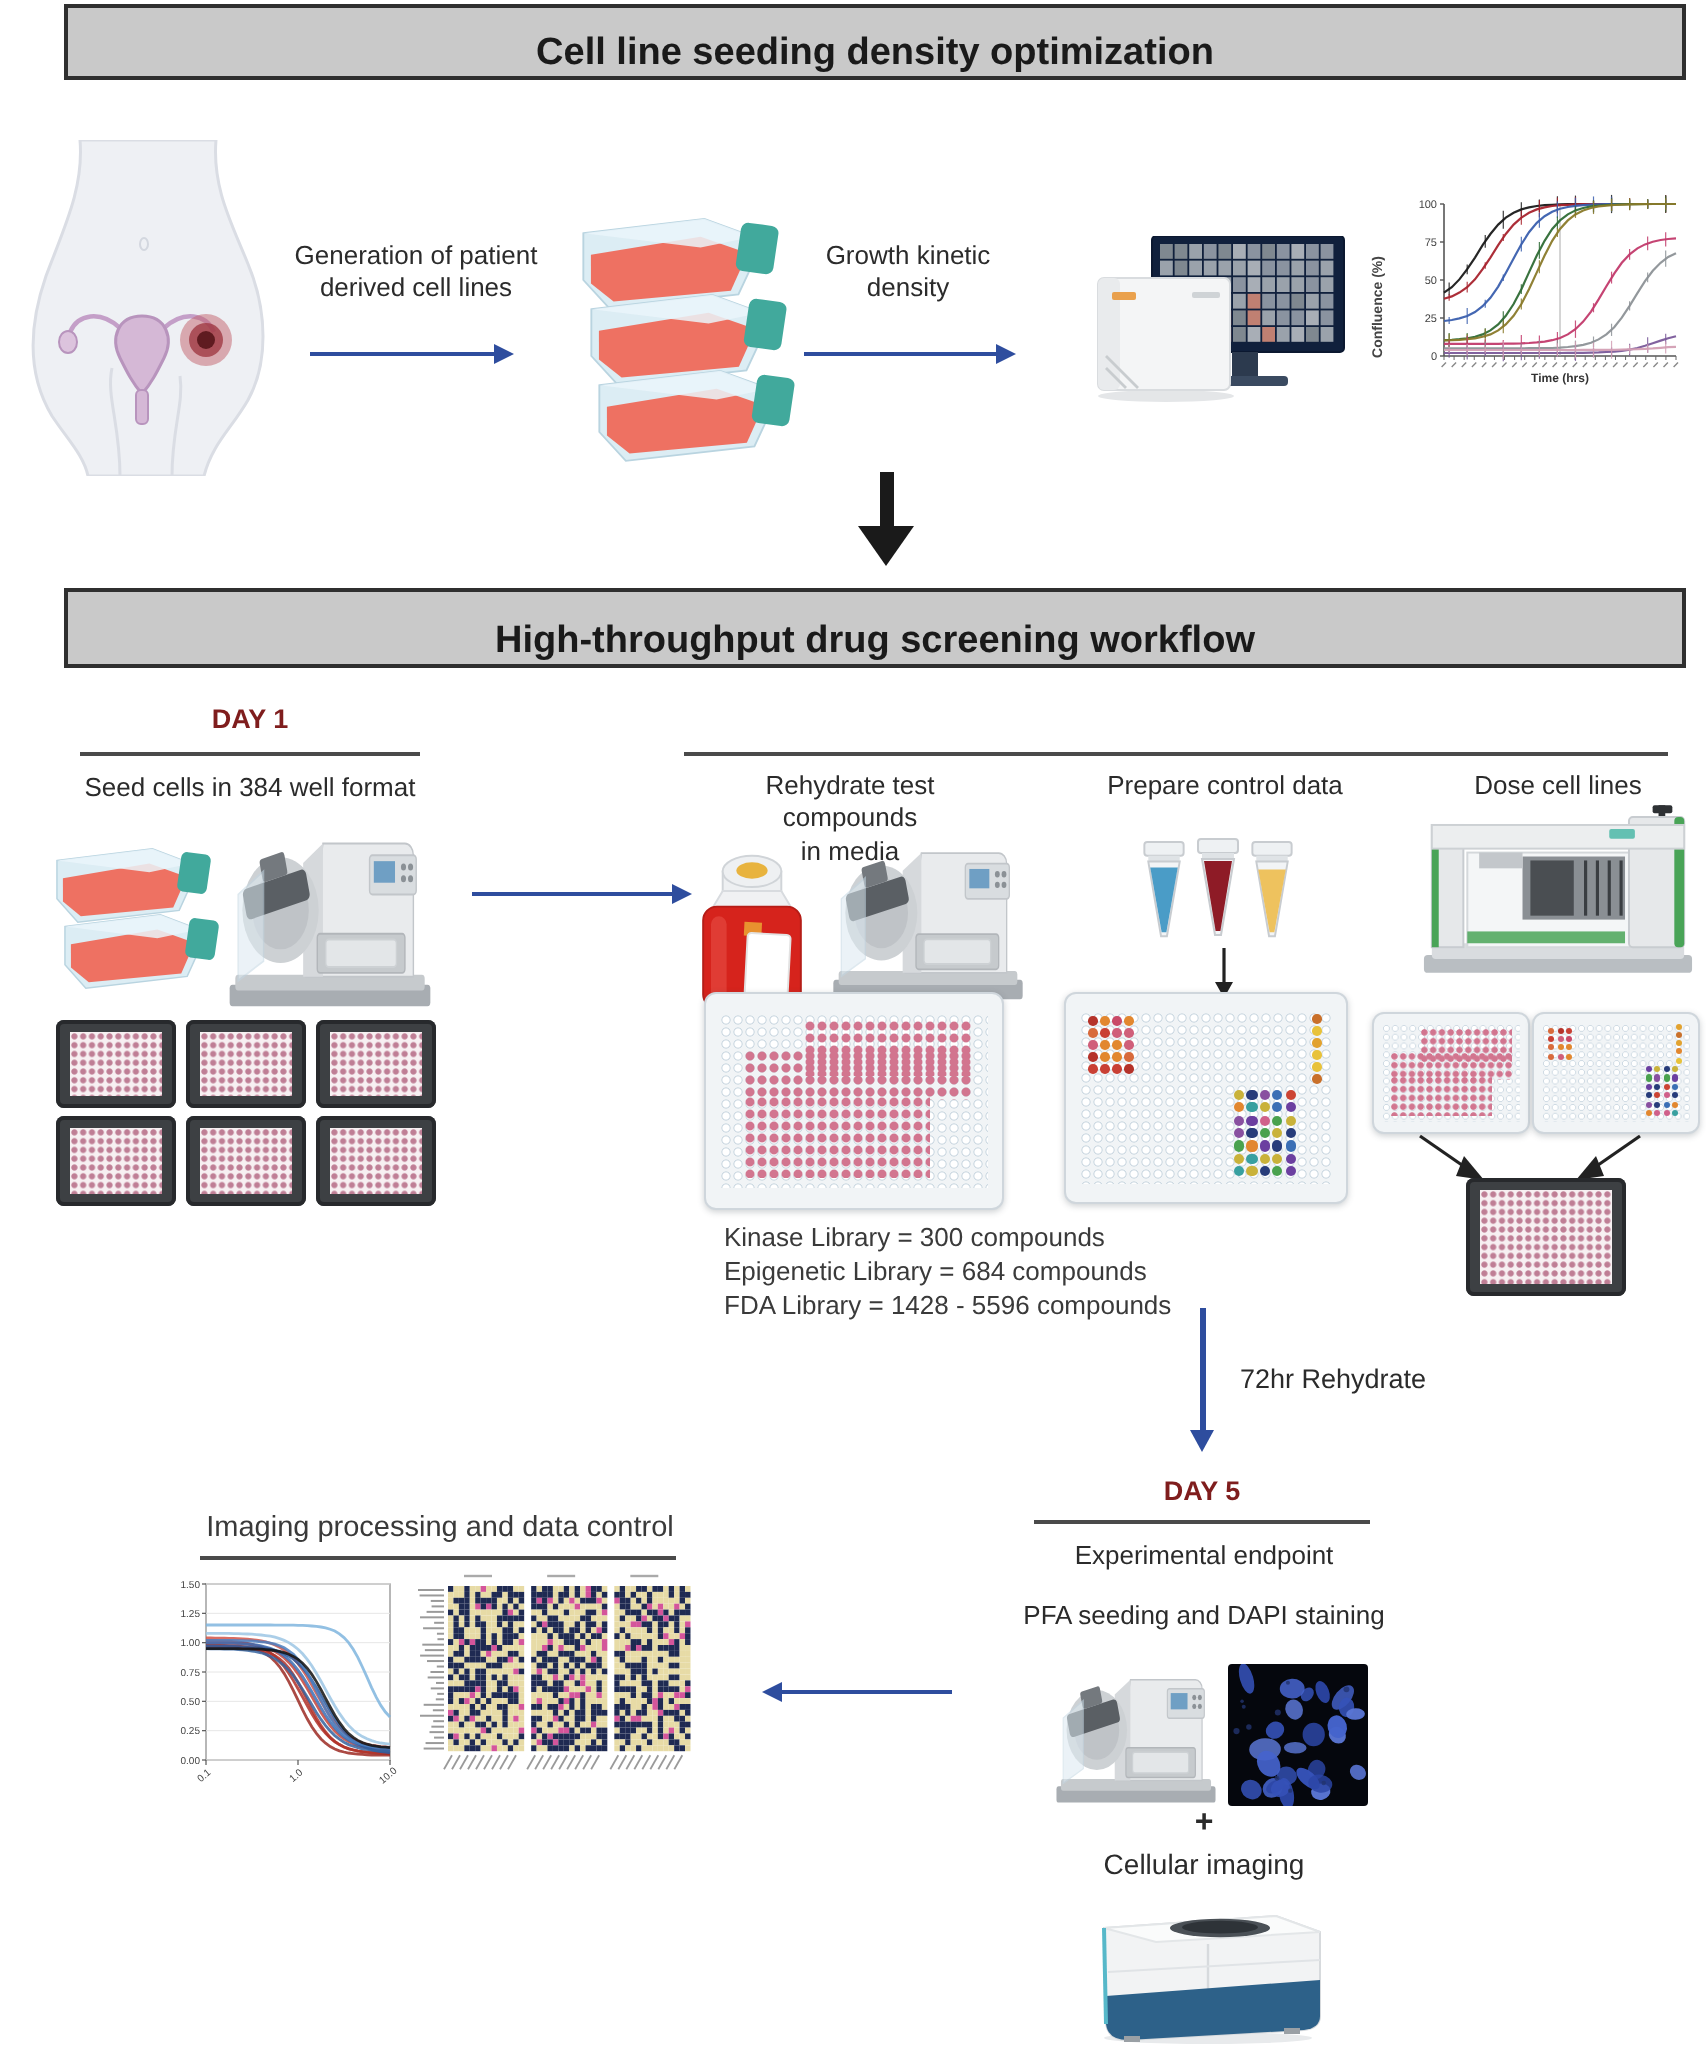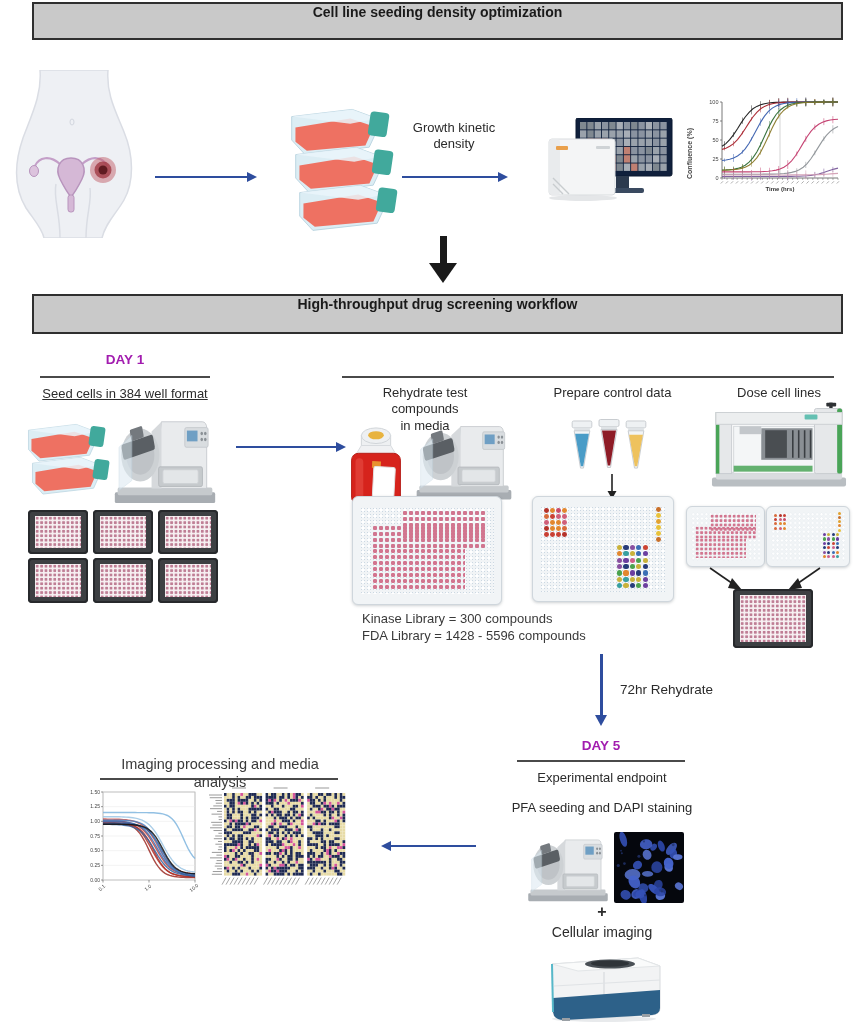--- a/index.html
+++ b/index.html
@@ -1,24 +1,24 @@
 <!DOCTYPE html>
 <html><head>
 <meta charset="utf-8">
 <style>
   html,body{margin:0;padding:0;background:#ffffff;}
   .canvas{position:relative;width:853px;height:1024px;background:#ffffff;overflow:hidden;
           font-family:"Liberation Sans",sans-serif;color:#1c1c1c;}
   .abs{position:absolute;}
   .title-box{position:absolute;background:#c9c9c9;border:2px solid #2f2f2f;
-             display:flex;align-items:flex-start;justify-content:center;
-             font-weight:bold;font-size:14px;color:#1a1a1a;box-sizing:border-box;}
+             display:flex;align-items:flex-end;justify-content:center;
+             font-weight:bold;font-size:19px;color:#1a1a1a;box-sizing:border-box;}
   .lbl{position:absolute;text-align:center;font-size:13px;color:#2b2b2b;line-height:1.25;}
   .prewrap{white-space:pre-line;}
-  .day-hdr{position:absolute;text-align:center;font-weight:bold;font-size:13.5px;color:#a21caf;}
+  .day-hdr{position:absolute;text-align:center;font-weight:bold;font-size:13.5px;color:#7f1d1d;}
   .hr{position:absolute;background:#4a4a4a;height:2px;}
   .arr-shaft-h{position:absolute;background:#2e4d9e;height:2.4px;}
   .arr-head-r{position:absolute;width:0;height:0;border-top:5px solid transparent;
               border-bottom:5px solid transparent;border-left:10px solid #2e4d9e;}
   .arr-head-l{position:absolute;width:0;height:0;border-top:5px solid transparent;
               border-bottom:5px solid transparent;border-right:10px solid #2e4d9e;}
   .arr-shaft-v{position:absolute;background:#2e4d9e;width:2.8px;}
   .arr-head-d{position:absolute;width:0;height:0;border-left:6px solid transparent;
               border-right:6px solid transparent;border-top:11px solid #2e4d9e;}
   .blk-shaft{position:absolute;background:#1a1a1a;width:7px;}
@@ -94,20 +94,22 @@
     <path d="M52,94 C42,85 31,87 27,96" fill="none" stroke="#c49fc8" stroke-width="2.2"></path>
     <path d="M74,94 C84,85 95,87 99,96" fill="none" stroke="#c49fc8" stroke-width="2.2"></path>
     <ellipse cx="26" cy="101" rx="4.5" ry="5.5" fill="#dcc3dd" stroke="#b894bd"></ellipse>
     <path d="M63,88 C75,88 79,99 74,109 C70,117 68,121 63,127 C58,121 56,117 52,109 C47,99 51,88 63,88 Z" fill="#d5b8d6" stroke="#b894bd" stroke-width="1.5"></path>
     <rect x="60" y="125" width="6" height="17" rx="2.5" fill="#d5b8d6" stroke="#b894bd"></rect>
     <circle cx="95" cy="100" r="13" fill="#c1606a" opacity="0.5"></circle>
     <circle cx="95" cy="100" r="8.5" fill="#a03a44" opacity="0.8"></circle>
     <circle cx="95" cy="100" r="4.5" fill="#5f1b20"></circle>
   </svg>
 
+  <div class="lbl prewrap" style="left:143px;top:120px;width:130px;">Generation of patient
+derived cell lines</div>
   <div class="arr-shaft-h" style="left:155px;top:176px;width:92px;"></div>
   <div class="arr-head-r" style="left:247px;top:172px;"></div>
 
   <svg class="abs" style="left:286px;top:104px;" width="104" height="54" viewBox="0 0 110 60" preserveAspectRatio="none">
       <use href="#sym-flask"></use>
     </svg>
   <svg class="abs" style="left:290px;top:142px;" width="104" height="54" viewBox="0 0 110 60" preserveAspectRatio="none">
       <use href="#sym-flask"></use>
     </svg>
   <svg class="abs" style="left:294px;top:180px;" width="104" height="54" viewBox="0 0 110 60" preserveAspectRatio="none">
@@ -401,21 +403,21 @@
 
   <div class="blk-shaft" style="left:440px;top:236px;height:28px;"></div>
   <div class="blk-head" style="left:429px;top:263px;"></div>
 
   <div class="title-box" style="left:32px;top:294px;width:811px;height:40px;">
     <span>High-throughput drug screening workflow</span>
   </div>
 
   <div class="day-hdr" style="left:40px;top:352px;width:170px;">DAY 1</div>
   <div class="hr" style="left:40px;top:376px;width:170px;"></div>
-  <div class="lbl" style="left:18px;top:386px;width:214px;text-decoration:underline;">Seed cells in 384 well format</div>
+  <div class="lbl" style="left:18px;top:386px;width:214px;">Seed cells in 384 well format</div>
 
   <svg class="abs" style="left:24px;top:420px;" width="82" height="44" viewBox="0 0 110 60" preserveAspectRatio="none">
       <use href="#sym-flask"></use>
     </svg>
   <svg class="abs" style="left:28px;top:453px;" width="82" height="44" viewBox="0 0 110 60" preserveAspectRatio="none">
       <use href="#sym-flask"></use>
     </svg>
   <svg class="abs" style="left:112px;top:410px;" width="106" height="98" viewBox="0 0 150 100" preserveAspectRatio="none">
       <use href="#sym-dispenser"></use>
     </svg>
@@ -464,20 +466,21 @@
 
   <div class="plate-white" style="left:352px;top:496px;width:148px;height:107px;">
     <div class="wells"></div>
     <div class="pinkfill" style="left:33%;top:12%;width:57%;height:26%;"></div>
     <div class="pinkfill" style="left:13%;top:26%;width:77%;height:24%;"></div>
     <div class="pinkfill" style="left:13%;top:48%;width:63%;height:38%;"></div>
   </div>
 
   <div class="abs" style="left:362px;top:610px;width:260px;">
     <div class="lib-line">Kinase Library = 300 compounds</div>
+    <div class="lib-line">Epigenetic Library = 684 compounds</div>
     <div class="lib-line">FDA Library = 1428 - 5596 compounds</div>
   </div>
 
   <svg class="abs" style="left:570px;top:419px;" width="24" height="54" viewBox="0 0 24 55">
     <rect x="2" y="2" width="20" height="7" rx="1.5" fill="#eef1f3" stroke="#c8ccd0"></rect>
     <rect x="4" y="9" width="16" height="3" fill="#dfe3e6"></rect>
     <polygon points="4,12 20,12 13.5,50 10.5,50" fill="#f2f4f6" stroke="#c8ccd0"></polygon>
     <polygon points="5,15 19,15 13.2,48 10.8,48" fill="#4a9cc7"></polygon>
   </svg>
   <svg class="abs" style="left:597px;top:417px;" width="24" height="56" viewBox="0 0 24 55">
@@ -725,21 +728,21 @@
     <line x1="16" y1="36" x2="122" y2="30" stroke="#e0e3e6" stroke-width="1"></line>
     <path d="M15,48 L122,40 L122,58 Q122,64 114,65 L26,70 Q16,70 15,62 Z" fill="#2d6189"></path>
     <path d="M14,14 L15,62" stroke="#57b8c9" stroke-width="2"></path>
     <rect x="24" y="68" width="8" height="3" fill="#9aa0a5"></rect>
     <rect x="104" y="64" width="8" height="3" fill="#9aa0a5"></rect>
   </svg>
 
   <div class="arr-shaft-h" style="left:390px;top:845px;width:86px;"></div>
   <div class="arr-head-l" style="left:381px;top:841px;"></div>
 
-  <div class="lbl" style="left:95px;top:755px;width:250px;font-size:14.5px;color:#3a3a3a;">Imaging processing and media analysis</div>
+  <div class="lbl" style="left:95px;top:755px;width:250px;font-size:14.5px;color:#3a3a3a;">Imaging processing and data control</div>
   <div class="hr" style="left:100px;top:778px;width:238px;"></div>
   <svg class="abs" style="left:82px;top:786px;" width="120" height="116" viewBox="0 0 120 116" id="dose-chart">
       <rect x="21" y="6" width="92" height="88" fill="#ffffff" stroke="#999" stroke-width="0.7"></rect>
       <line x1="21" y1="6" x2="113" y2="6" stroke="#e6e6e6" stroke-width="0.5"></line>
       <line x1="19" y1="6" x2="21" y2="6" stroke="#555" stroke-width="0.6"></line>
       <text x="18" y="7.8" font-size="5" text-anchor="end" fill="#444" font-family="Liberation Sans,sans-serif">1.50</text>
       <line x1="21" y1="20.666666666666664" x2="113" y2="20.666666666666664" stroke="#e6e6e6" stroke-width="0.5"></line>
       <line x1="19" y1="20.666666666666664" x2="21" y2="20.666666666666664" stroke="#555" stroke-width="0.6"></line>
       <text x="18" y="22.466666666666665" font-size="5" text-anchor="end" fill="#444" font-family="Liberation Sans,sans-serif">1.25</text>
       <line x1="21" y1="35.333333333333336" x2="113" y2="35.333333333333336" stroke="#e6e6e6" stroke-width="0.5"></line>

